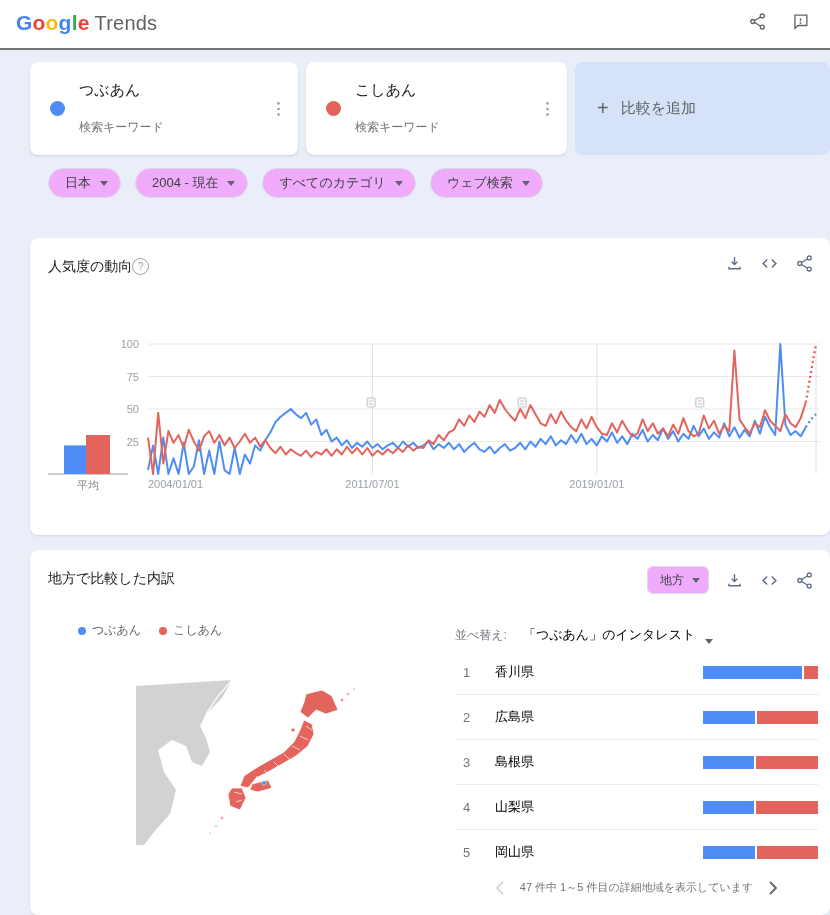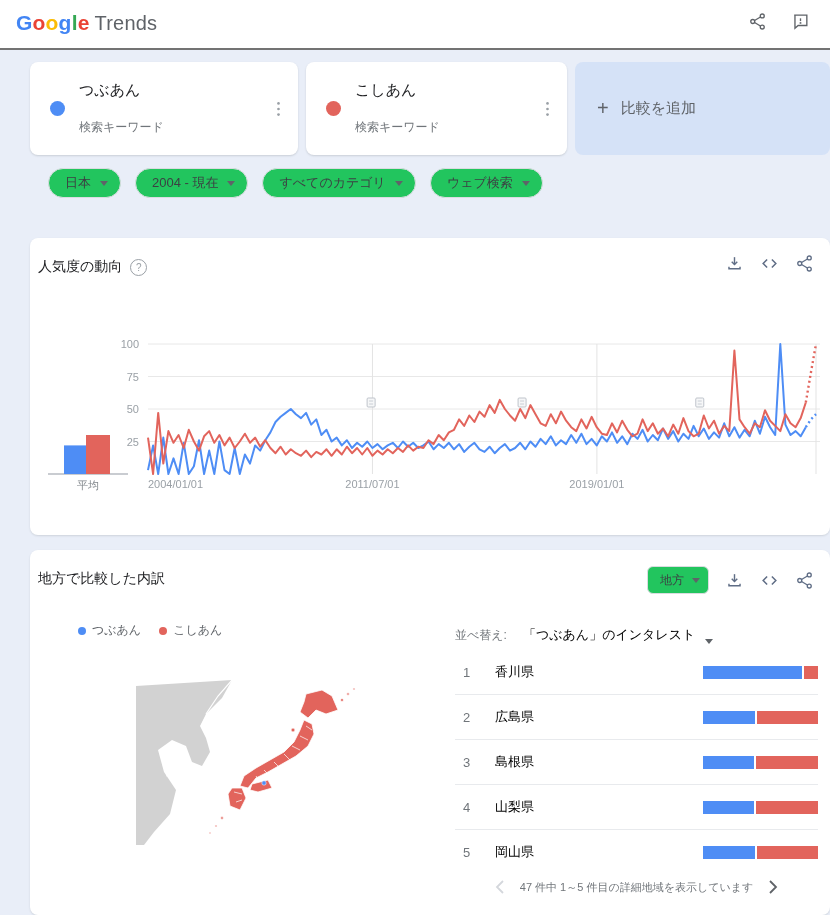--- a/index.html
+++ b/index.html
@@ -21,48 +21,48 @@
   .term-card{width:268px;background:#fff;border-radius:8px;box-shadow:0 1px 2px rgba(60,64,67,.18);position:relative;display:flex;align-items:center;}
   .term-card.second{width:261px;}
   .term-dot{width:15px;height:15px;border-radius:50%;margin:0 14px 0 20px;flex:0 0 auto;}
   .term-title{font-size:15px;color:#202124;}
   .term-sub{font-size:12px;color:#70757a;margin-top:19px;}
   .kebab{position:absolute;right:10px;top:50%;transform:translateY(-50%);}
   #add-panel{flex:1;background:#d5e2f7;border-radius:8px;display:flex;align-items:center;color:#5f6368;font-size:15px;cursor:pointer;}
   #add-panel .plus{font-size:20px;margin:0 12px 0 22px;color:#5f6368;}
   
   #filters{position:absolute;top:168px;left:48px;display:flex;gap:14px;}
-  .pill{height:28px;background:#22c55e;border:1px solid #dadce0;border-radius:15px;display:flex;align-items:center;font-size:13px;color:#3c4043;padding:0 12px 0 16px;cursor:pointer;white-space:nowrap;}
+  .pill{height:28px;background:#f0abfc;border:1px solid #dadce0;border-radius:15px;display:flex;align-items:center;font-size:13px;color:#3c4043;padding:0 12px 0 16px;cursor:pointer;white-space:nowrap;}
   .caret{width:0;height:0;border-left:4px solid transparent;border-right:4px solid transparent;border-top:5px solid #5f6368;margin-left:9px;}
   
   .card{position:absolute;left:30px;right:0;background:#fff;border-radius:8px;box-shadow:0 1px 2px rgba(60,64,67,.15);}
   #trend-card{top:238px;height:297px;}
   #region-card{top:550px;height:365px;}
   .card-title{font-size:14px;color:#202124;}
-  .title-row{position:absolute;left:8px;top:20px;display:flex;align-items:flex-end;gap:8px;}
+  .title-row{position:absolute;left:18px;top:20px;display:flex;align-items:flex-start;}
   .help{width:15px;height:15px;border:1.3px solid #9aa0a6;border-radius:50%;color:#9aa0a6;font-size:10px;display:flex;align-items:center;justify-content:center;cursor:pointer;}
   .card-actions{position:absolute;right:16px;top:16px;display:flex;gap:16px;align-items:center;}
   
   #legend{position:absolute;left:48px;top:72px;display:flex;gap:18px;font-size:12px;color:#5f6368;}
   .legend-item{display:flex;align-items:center;gap:6px;}
   .legend-dot{width:8px;height:8px;border-radius:50%;}
   #sort-row{position:absolute;left:425px;top:76px;display:flex;align-items:flex-end;font-size:12px;color:#70757a;cursor:pointer;}
   #sort-value{color:#000000;font-size:13px;margin-left:16px;}
   #sort-row .caret{border-top-width:5px;margin-left:10px;}
   #region-rows{position:absolute;left:425px;right:12px;top:100px;}
   .region-row{height:44px;display:flex;align-items:center;cursor:pointer;}
   .region-row:not(:last-child){border-bottom:1px solid #e8eaed;}
   .rr-rank{width:22px;font-size:13px;color:#70757a;padding-left:8px;}
   .rr-name{font-size:13px;color:#000000;margin-left:10px;}
   .rr-bars{margin-left:auto;display:flex;gap:2px;height:13px;width:115px;}
   .rr-bars div{height:13px;}
   #map-wrap{position:absolute;left:106px;top:130px;cursor:pointer;}
   #map-caption{position:absolute;left:0;width:410px;top:322px;text-align:center;font-size:11px;color:#9097a1;}
   #map-caption a{color:#4e86ec;text-decoration:none;cursor:pointer;}
-  #pagination{position:absolute;left:425px;right:12px;top:330px;display:flex;align-items:flex-start;justify-content:center;gap:16px;font-size:11px;color:#70757a;}
+  #pagination{position:absolute;left:425px;right:12px;top:330px;display:flex;align-items:center;justify-content:center;gap:16px;font-size:11px;color:#70757a;}
   svg text{font-family:"Liberation Sans","DejaVu Sans",sans-serif;}
 </style>
 </head>
 <body>
 
 <div id="header">
   <div id="logo"><span id="logo-letters"><span style="color: rgb(66, 133, 244); font-weight: bold;">G</span><span style="color: rgb(234, 67, 53); font-weight: bold;">o</span><span style="color: rgb(251, 188, 5); font-weight: bold;">o</span><span style="color: rgb(66, 133, 244); font-weight: bold;">g</span><span style="color: rgb(52, 168, 83); font-weight: bold;">l</span><span style="color: rgb(234, 67, 53); font-weight: bold;">e</span></span><span class="trends">Trends</span></div>
   <div class="hdr-icons">
     <button class="icon-btn">
       <svg viewBox="0 0 24 24" fill="none" stroke="#5f6368" stroke-width="1.7">

